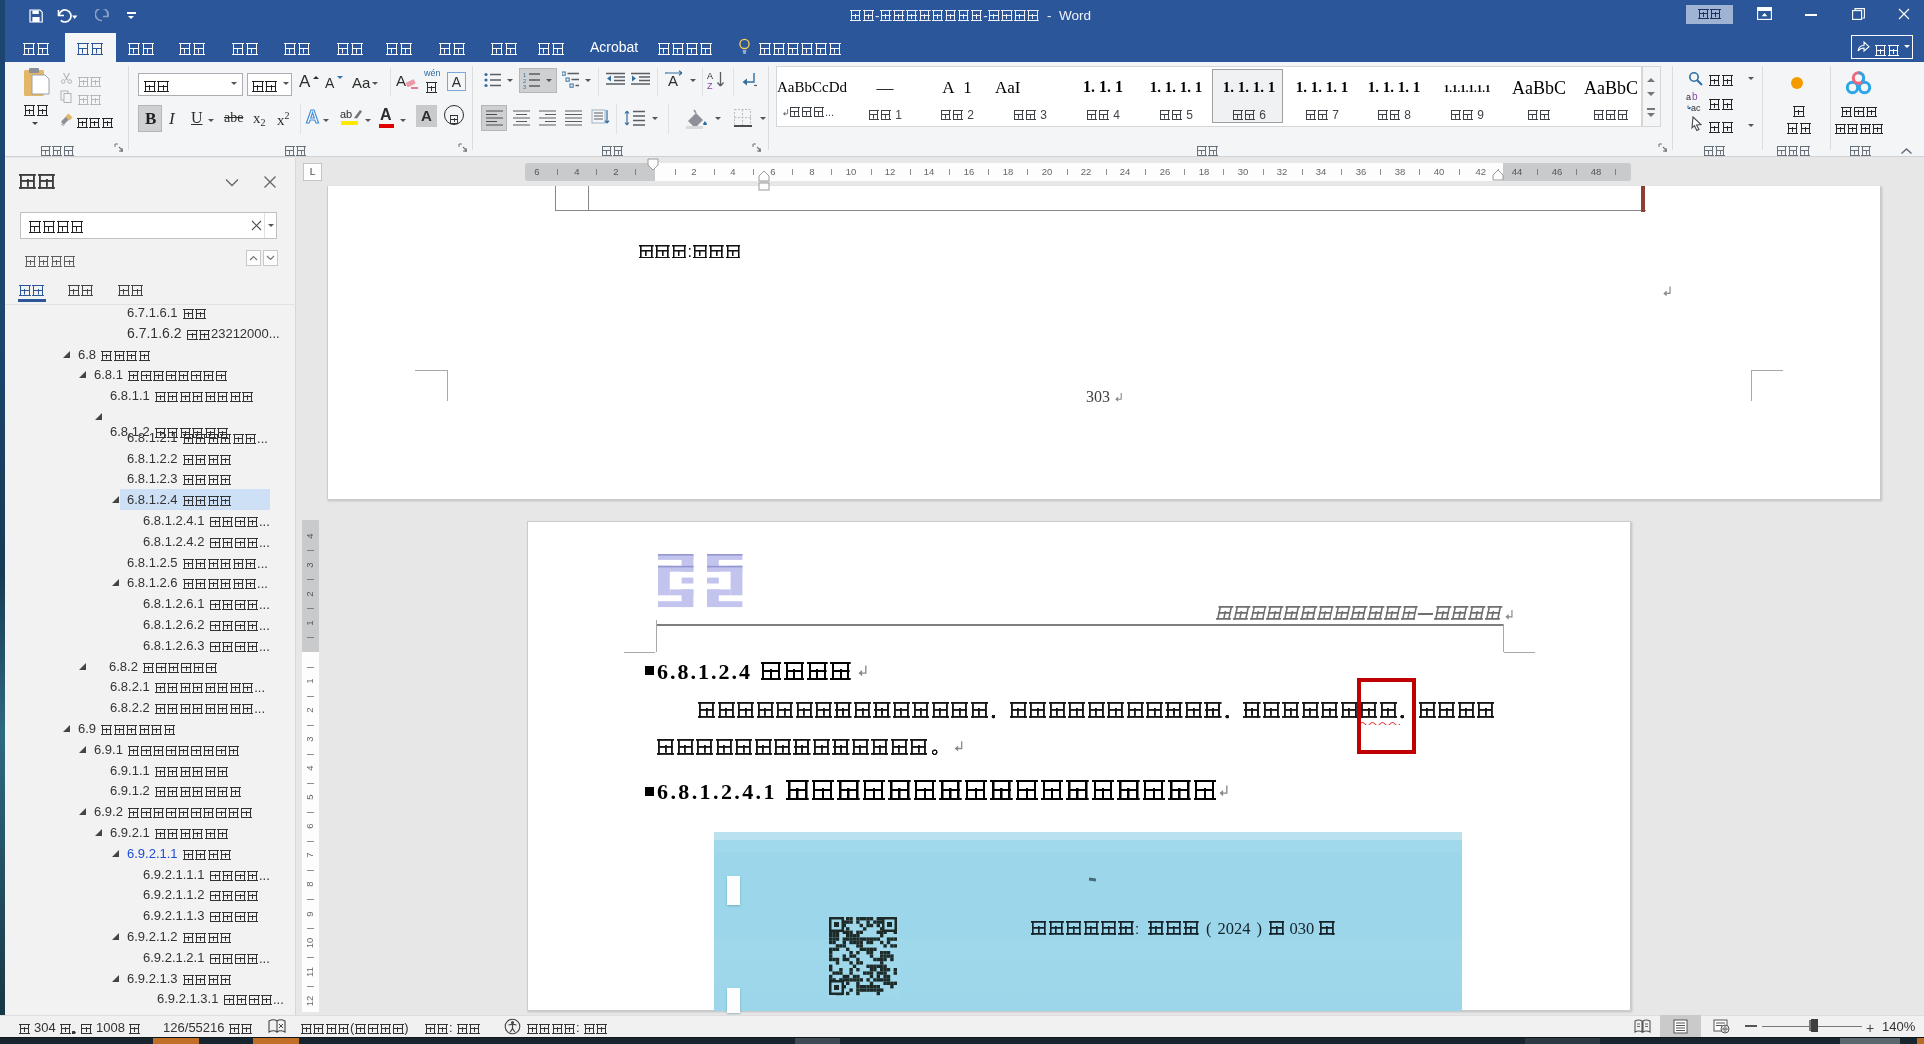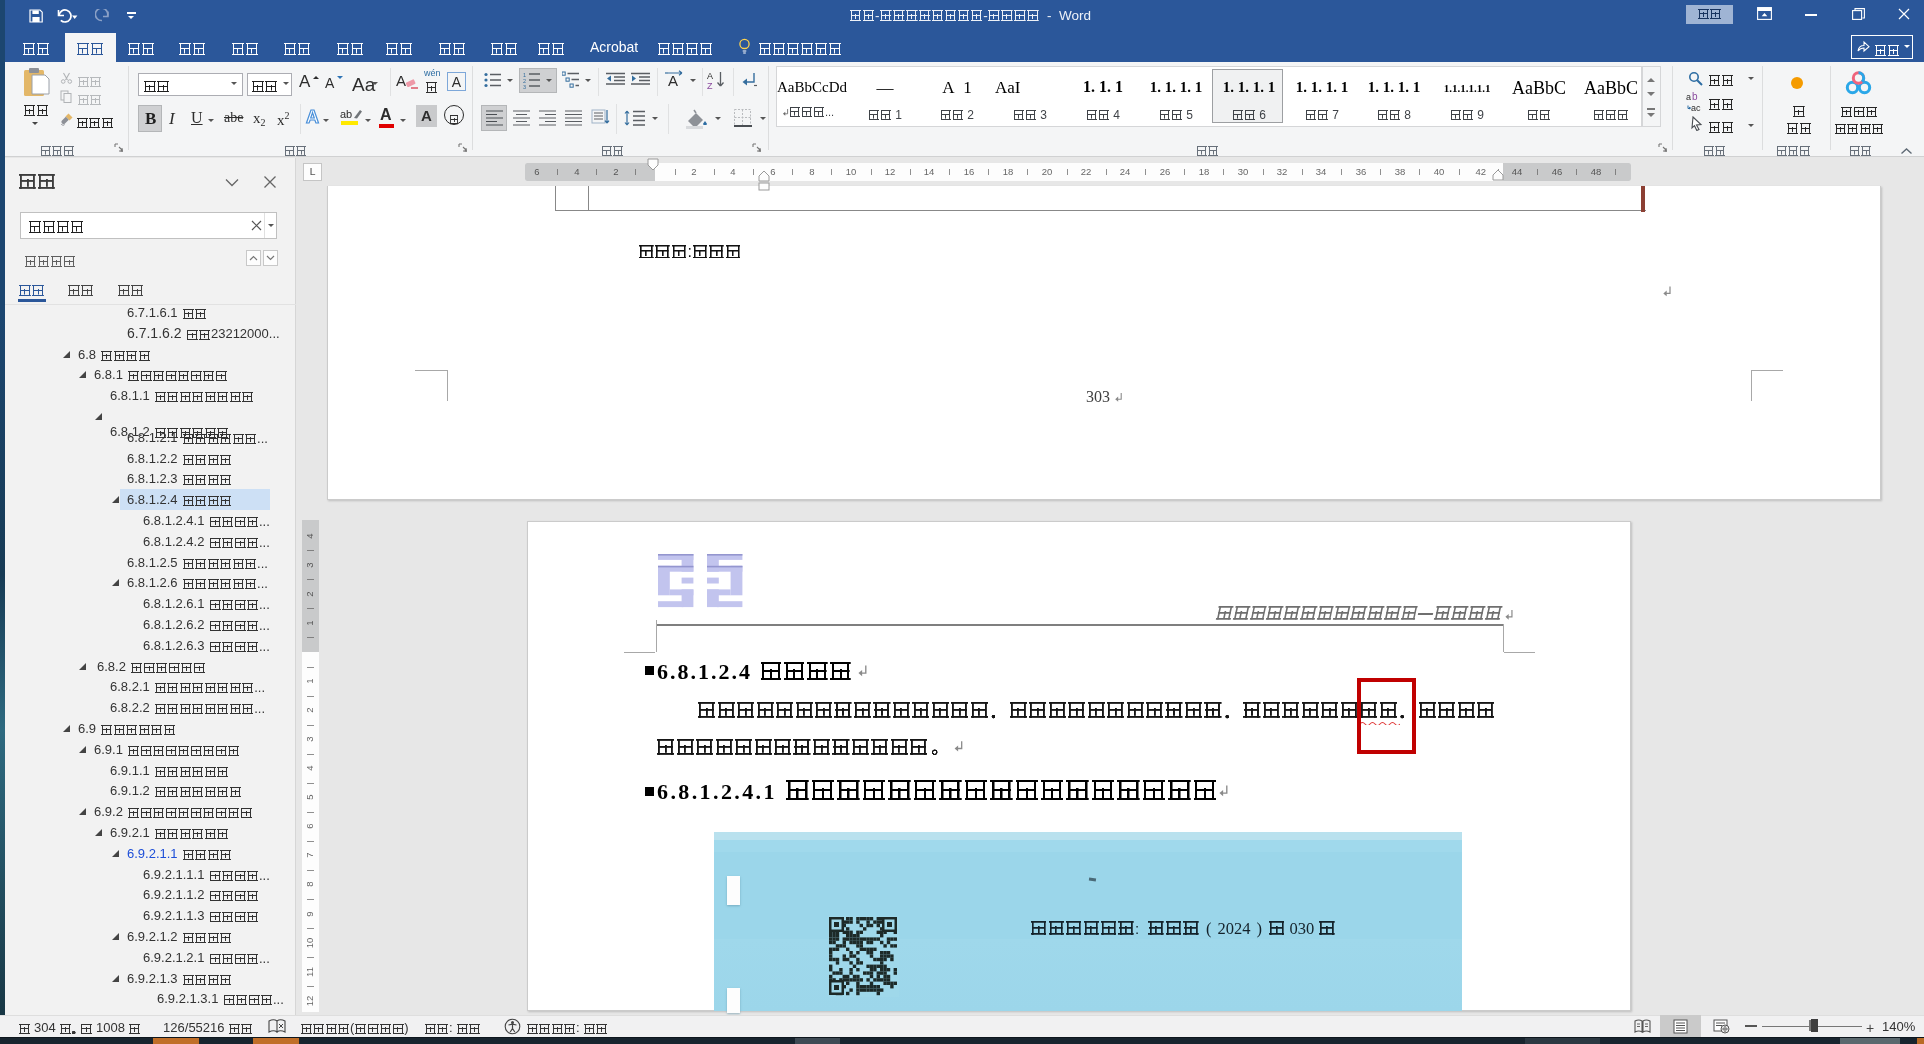--- a/index.html
+++ b/index.html
@@ -118,21 +118,21 @@
 <div class="a" style="left:138px;top:73px;width:105px;height:23px;background:#fff;border:1px solid #acadb3"></div>
 <div class="a" style="left:143px;top:77px;--c:#1f1f1f"><span class="zz " style="font-size:13.5px"><b></b><b></b></span></div>
 <div class="a" style="left:231px;top:82px;width:0;height:0;border:3.5px solid transparent;border-top-color:#555"></div>
 <div class="a" style="left:247px;top:73px;width:45px;height:23px;background:#fff;border:1px solid #acadb3"></div>
 <div class="a" style="left:251px;top:77px;--c:#1f1f1f"><span class="zz " style="font-size:13.5px"><b></b><b></b></span></div>
 <div class="a" style="left:283px;top:82px;width:0;height:0;border:3.5px solid transparent;border-top-color:#555"></div>
 <div class="a" style="left:299px;top:72px;font-size:17px;color:#2d2d2d">A</div>
 <div class="a" style="left:313px;top:73px;width:0;height:0;border:3.5px solid transparent;border-bottom-color:#2d2d2d"></div>
 <div class="a" style="left:325px;top:75px;font-size:14px;color:#2d2d2d">A</div>
 <div class="a" style="left:337px;top:76px;width:0;height:0;border:3.5px solid transparent;border-top-color:#2e74b5"></div>
-<div class="a" style="left:352px;top:74px;font-size:19px;color:#2d2d2d">Aa</div>
+<div class="a" style="left:352px;top:74px;font-size:15px;color:#2d2d2d">Aa</div>
 <div class="a" style="left:372px;top:82px;width:0;height:0;border:3.5px solid transparent;border-top-color:#555"></div>
 <div class="a" style="left:390px;top:68px;width:1px;height:28px;background:#e0e1e2"></div>
 <div class="a" style="left:396px;top:72px;font-size:15px;color:#2d2d2d">A</div>
 <svg class="a" style="left:405px;top:78px" width="14" height="12" viewBox="0 0 14 12">
     <rect x="1" y="3" width="9" height="5" rx="1" transform="rotate(-25 5 5)" fill="#ee99a8"></rect>
     <path d="M6 10h7" stroke="#d56" stroke-width="1.5"></path>
   </svg>
 <div class="a" style="left:424px;top:68px;font-size:9px;color:#2d6da3">wén</div>
 <div class="a" style="left:425px;top:78px;--c:#2d2d2d"><span class="zz " style="font-size:13px"><b></b></span></div>
 <div class="a" style="left:447px;top:72px;width:19px;height:19px;border:1px solid #7da7d9;font-size:14px;color:#2d2d2d;text-align:center;line-height:18px">A</div>
@@ -394,21 +394,21 @@
 <svg class="a" style="left:106px;top:276px" width="9" height="9" viewBox="0 0 9 9">
         <path d="M8 1v7H1z" fill="#444"></path>
       </svg>
 <div class="a" style="left:122px;top:272px;white-space:nowrap;--c:#333"><span style="font-size:13px;color:#333;vertical-align:1px">6.8.1.2.6</span>&nbsp;<span class="zz " style="font-size:12.5px"><b></b><b></b><b></b><b></b><b></b><b></b></span><span style="font-size:13px;color:#333">...</span></div>
 <div class="a" style="left:138px;top:293px;white-space:nowrap;--c:#333"><span style="font-size:13px;color:#333;vertical-align:1px">6.8.1.2.6.1</span>&nbsp;<span class="zz " style="font-size:12.5px"><b></b><b></b><b></b><b></b></span><span style="font-size:13px;color:#333">...</span></div>
 <div class="a" style="left:138px;top:314px;white-space:nowrap;--c:#333"><span style="font-size:13px;color:#333;vertical-align:1px">6.8.1.2.6.2</span>&nbsp;<span class="zz " style="font-size:12.5px"><b></b><b></b><b></b><b></b></span><span style="font-size:13px;color:#333">...</span></div>
 <div class="a" style="left:138px;top:335px;white-space:nowrap;--c:#333"><span style="font-size:13px;color:#333;vertical-align:1px">6.8.1.2.6.3</span>&nbsp;<span class="zz " style="font-size:12.5px"><b></b><b></b><b></b><b></b></span><span style="font-size:13px;color:#333">...</span></div>
 <svg class="a" style="left:73px;top:360px" width="9" height="9" viewBox="0 0 9 9">
         <path d="M8 1v7H1z" fill="#444"></path>
       </svg>
-<div class="a" style="left:92px;top:356px;white-space:nowrap;--c:#333"><span style="font-size:13px;color:#333;vertical-align:1px">6.8.2</span>&nbsp;<span class="zz " style="font-size:12.5px"><b></b><b></b><b></b><b></b><b></b><b></b></span></div>
+<div class="a" style="left:104px;top:356px;white-space:nowrap;--c:#333"><span style="font-size:13px;color:#333;vertical-align:1px">6.8.2</span>&nbsp;<span class="zz " style="font-size:12.5px"><b></b><b></b><b></b><b></b><b></b><b></b></span></div>
 <div class="a" style="left:105px;top:376px;white-space:nowrap;--c:#333"><span style="font-size:13px;color:#333;vertical-align:1px">6.8.2.1</span>&nbsp;<span class="zz " style="font-size:12.5px"><b></b><b></b><b></b><b></b><b></b><b></b><b></b><b></b></span><span style="font-size:13px;color:#333">...</span></div>
 <div class="a" style="left:105px;top:397px;white-space:nowrap;--c:#333"><span style="font-size:13px;color:#333;vertical-align:1px">6.8.2.2</span>&nbsp;<span class="zz " style="font-size:12.5px"><b></b><b></b><b></b><b></b><b></b><b></b><b></b><b></b></span><span style="font-size:13px;color:#333">...</span></div>
 <svg class="a" style="left:57px;top:422px" width="9" height="9" viewBox="0 0 9 9">
         <path d="M8 1v7H1z" fill="#444"></path>
       </svg>
 <div class="a" style="left:73px;top:418px;white-space:nowrap;--c:#333"><span style="font-size:13px;color:#333;vertical-align:1px">6.9</span>&nbsp;<span class="zz " style="font-size:12.5px"><b></b><b></b><b></b><b></b><b></b><b></b></span></div>
 <svg class="a" style="left:73px;top:443px" width="9" height="9" viewBox="0 0 9 9">
         <path d="M8 1v7H1z" fill="#444"></path>
       </svg>
 <div class="a" style="left:89px;top:439px;white-space:nowrap;--c:#333"><span style="font-size:13px;color:#333;vertical-align:1px">6.9.1</span>&nbsp;<span class="zz " style="font-size:12.5px"><b></b><b></b><b></b><b></b><b></b><b></b><b></b><b></b><b></b></span></div>

